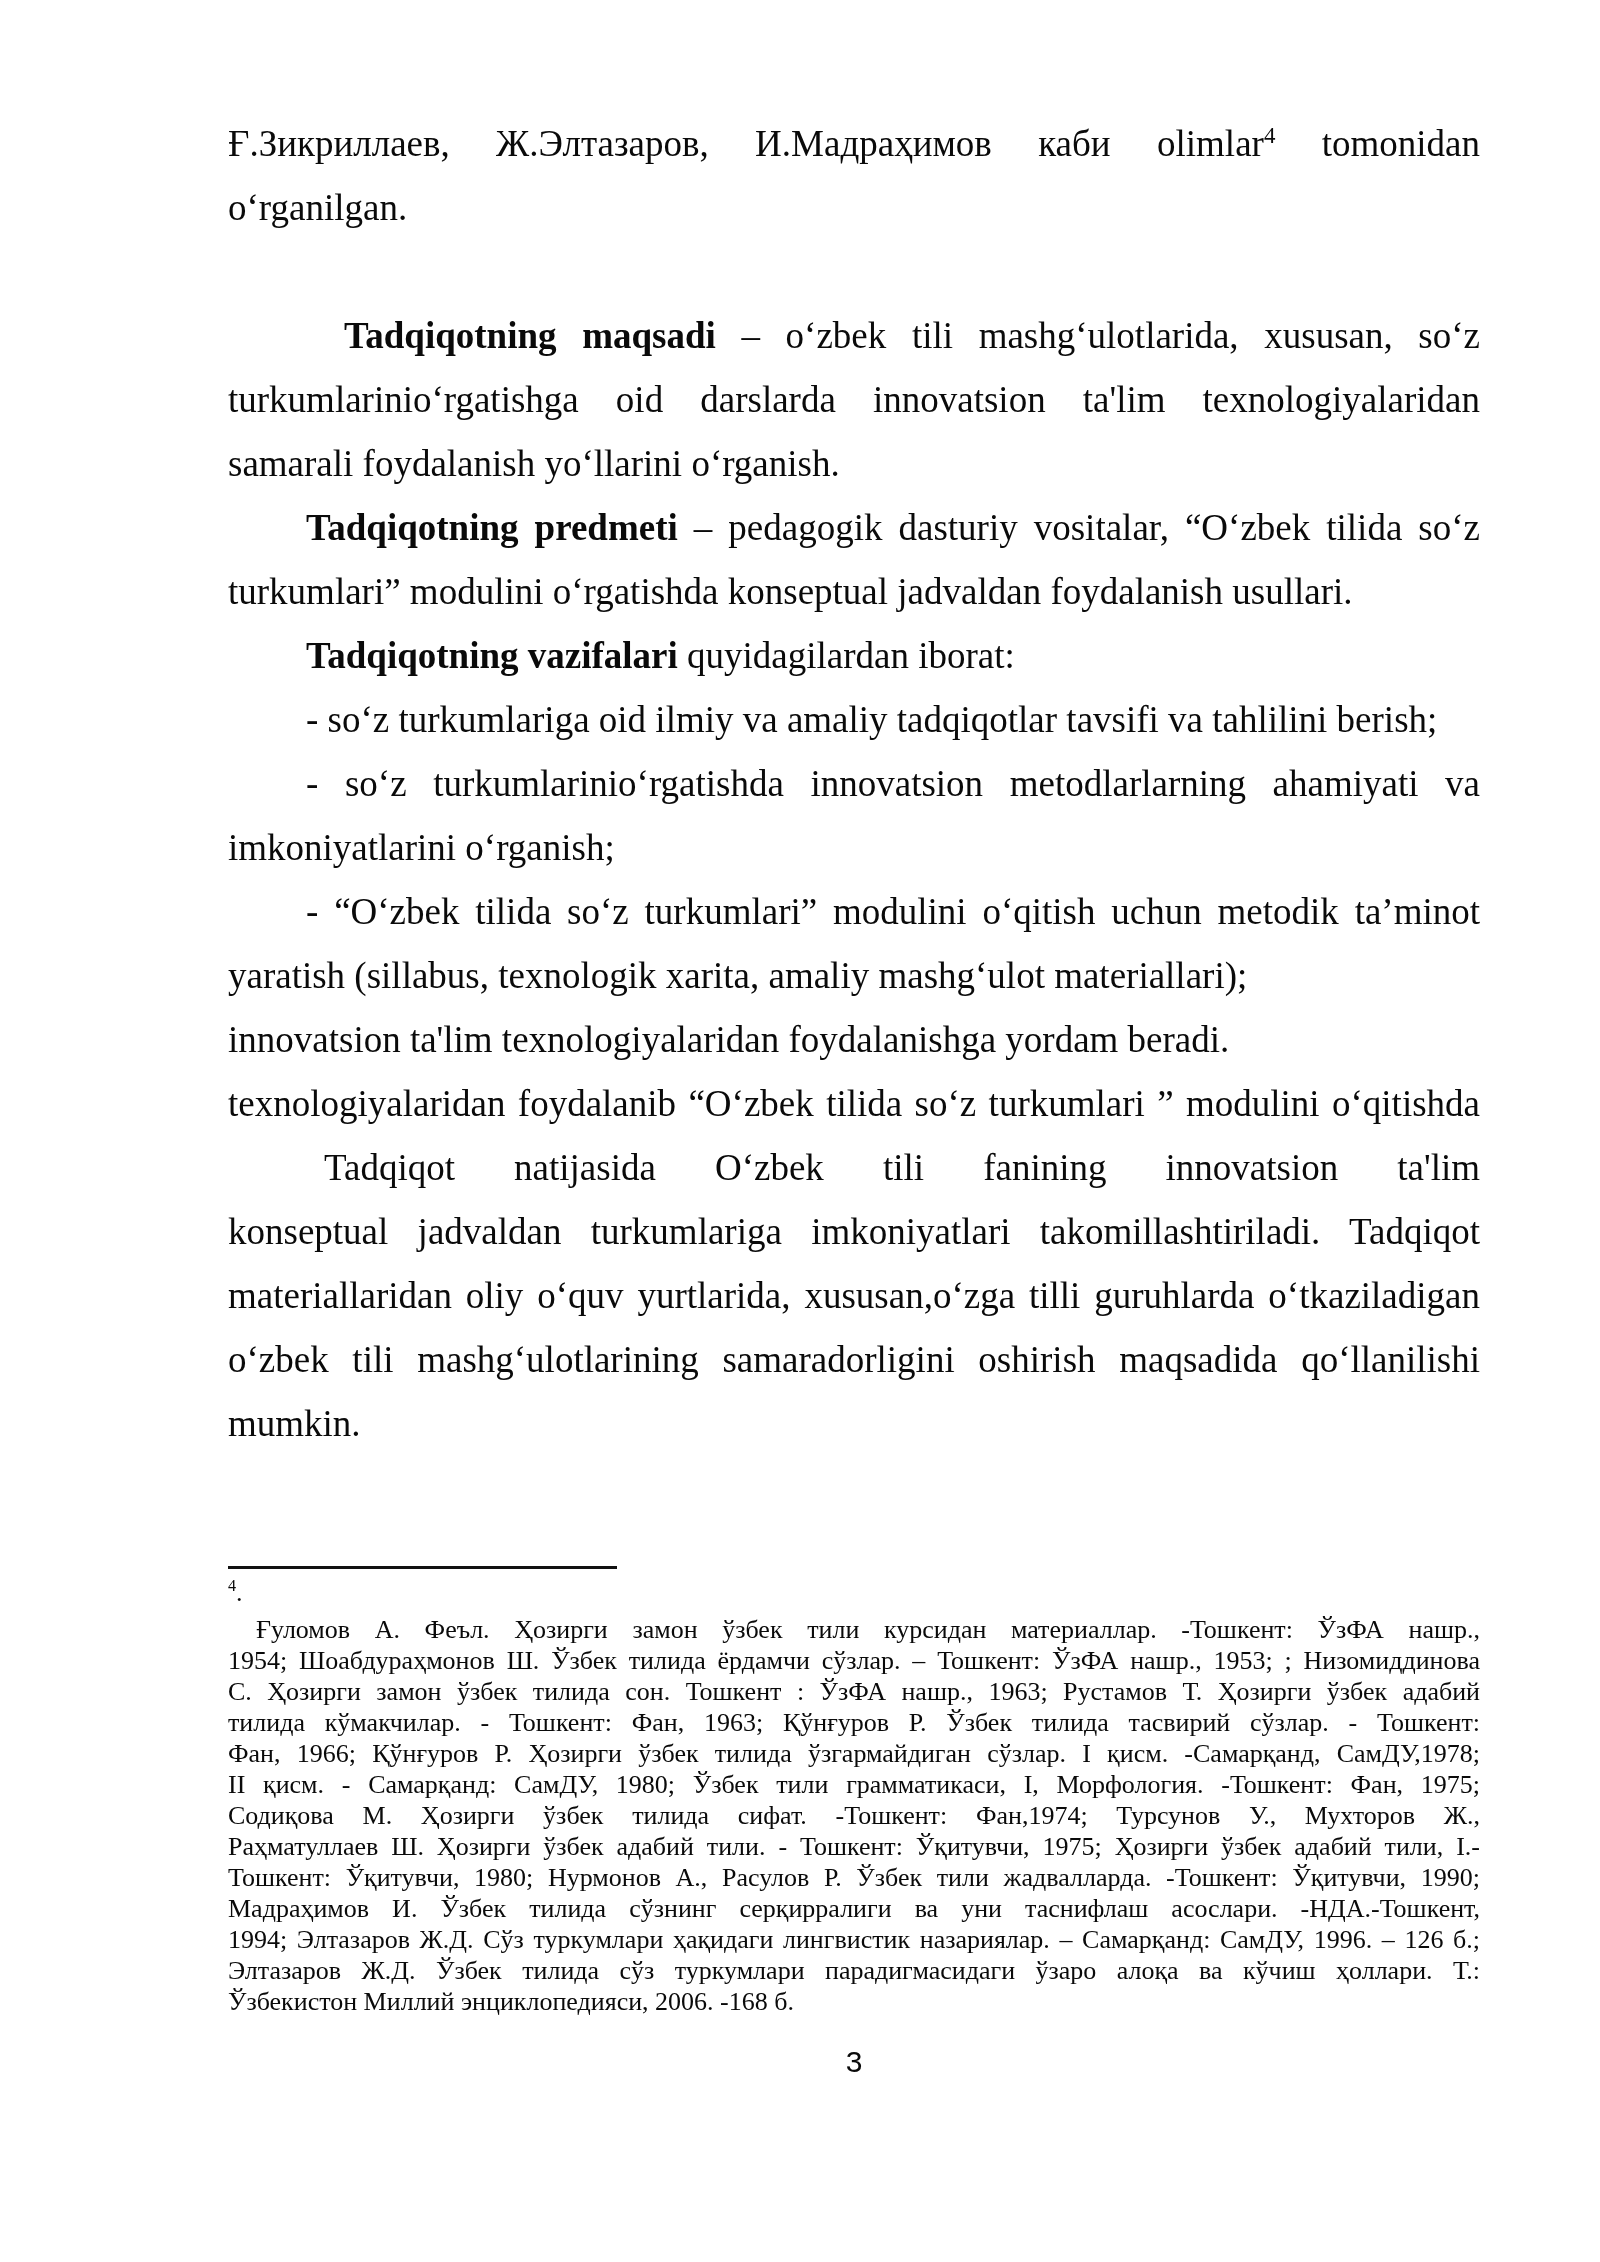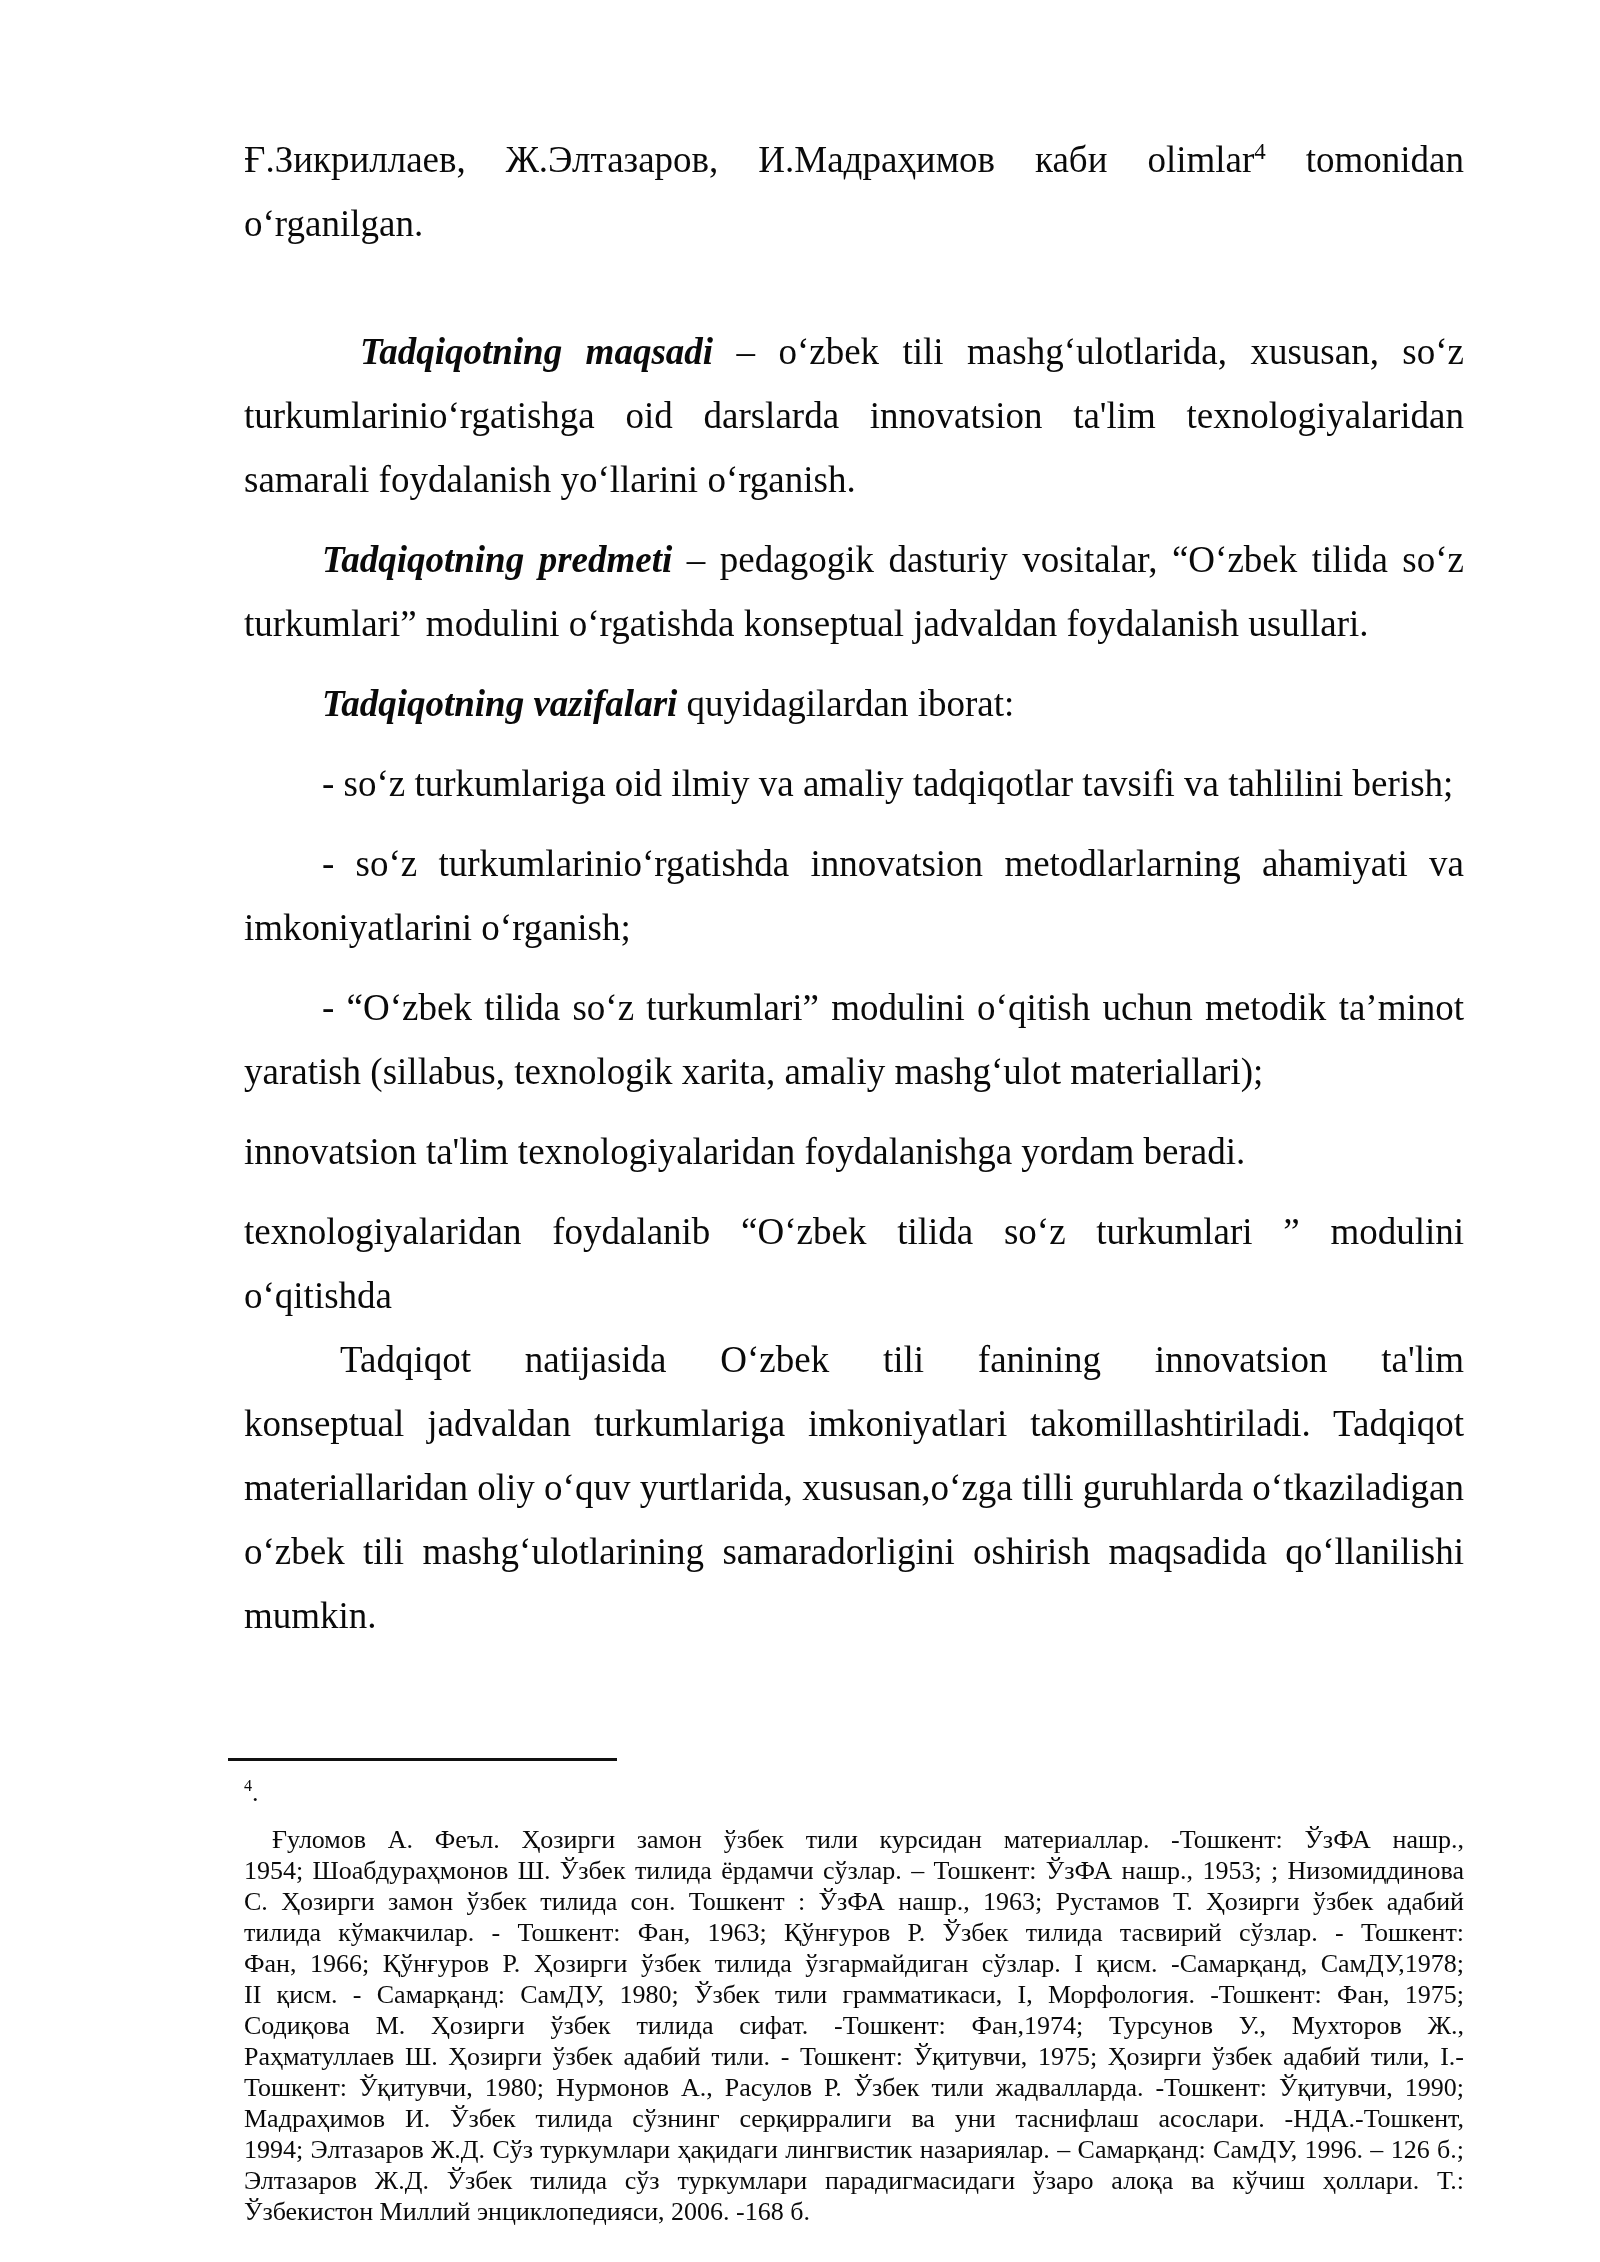--- a/index.html
+++ b/index.html
@@ -25,28 +25,28 @@
   }
   .bline.last { text-align-last: left; }
   
   .fline {
     font-size: 26px;
     line-height: 31px;
     text-align: justify;
     text-align-last: justify;
   }
   .fline.last { text-align-last: left; }
-  .para { margin: 16px; }
+  .para { margin: 0; }
   .para.sb { margin-top: 64px; }
   .ind-none .first { text-indent: 0; }
   .ind-xs   .first { text-indent: 28px; }
   .ind-sm   .first { text-indent: 78px; }
   .ind-md   .first { text-indent: 96px; }
   .ind-lg   .first { text-indent: 116px; }
-  .b { font-weight: bold; font-style: italic; }
+  .b { font-weight: bold; }
   sup {
     font-size: 0.62em;
     vertical-align: super;
     line-height: 0;
   }
   .footnote-sep {
     width: 389px;
     border-top: 3px solid #111;
     margin-top: 110px;
     margin-bottom: 8px;

